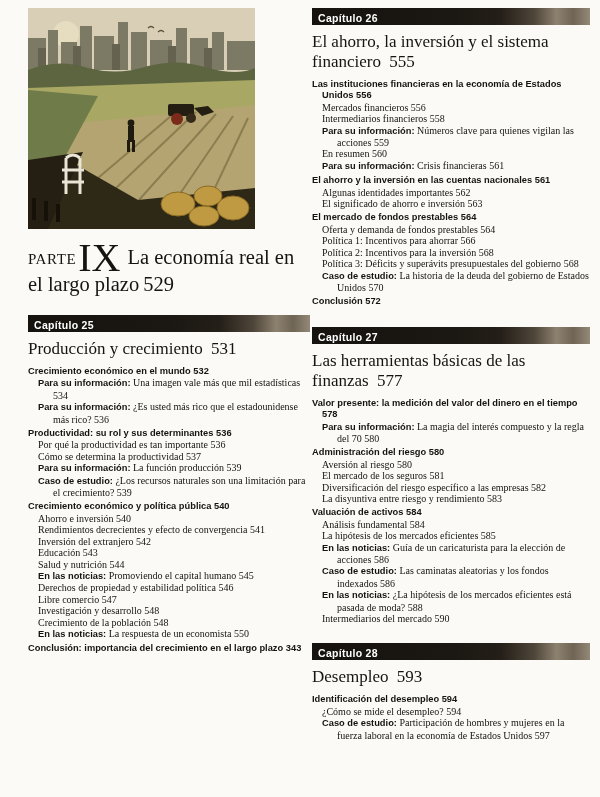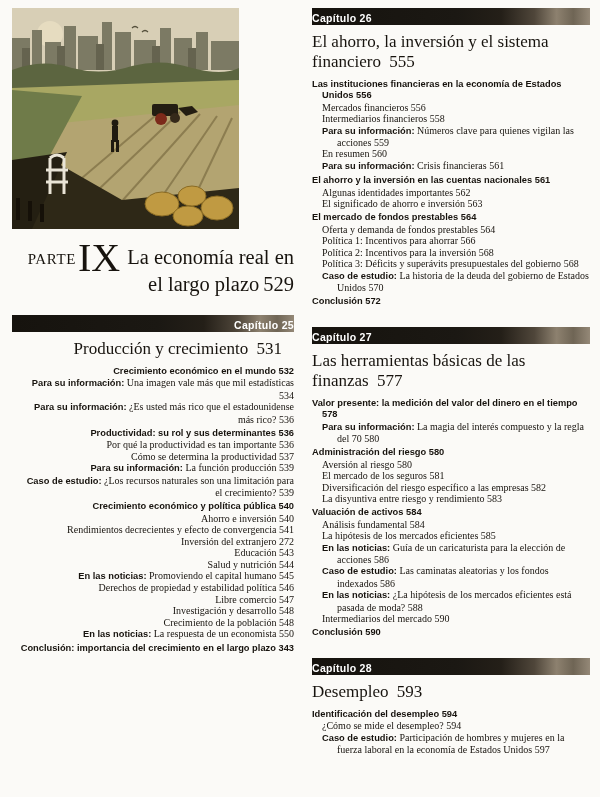--- a/index.html
+++ b/index.html
@@ -6,34 +6,34 @@
   html,body { width:600px; height:797px; }
   body {
     background:#fbfaf7;
     font-family:"Liberation Serif", serif;
     color:#17130e;
     overflow:hidden;
     position:relative;
   }
   .page { position:absolute; inset:0; }
   .col { position:absolute; top:8px; }
-  .col-left  { left:12px;  width:282px;text-align:right; }
+  .col-left  { left:28px;  width:282px; }
   .col-right { left:312px; width:278px; }
 
   .illustration { width:227px; height:221px; overflow:hidden; margin-bottom:15px; background:#cfc4a8; }
 
   .part { margin:0 0 18px 0; line-height:1.0; }
   .part-label { font-size:15px; letter-spacing:0.6px; }
   .part-numeral { font-size:40px; line-height:28px; vertical-align:-7px; margin:0 7px 0 2px; }
   .part-title, .part-page { font-size:20.5px; line-height:25px; }
   .part-page { margin-left:4px; }
 
   .chapter { margin-bottom:19px; }
   .chapbar {
-    height:17px; line-height:17px; margin-bottom:7px;
+    height:17px; line-height:17px; padding-left:6px; margin-bottom:7px;
     background:linear-gradient(90deg,#16130e 0%,#1b1813 52%,#241f18 68%,#4f463a 80%,#8d816f 88%,#6f6555 94%,#948877 100%);
   }
   .chapbar-label { color:#ffffff; font-family:"Liberation Sans", sans-serif; font-weight:700; font-size:10.5px; letter-spacing:0.3px; }
   .chaptitle { font-weight:400; font-size:17px; line-height:20px; margin:2px 12px 7px 0; }
   .chaptitle .pg { margin-left:4px; }
 
   .entry { font-size:10px; line-height:11.4px; }
   .e-h { font-family:"Liberation Sans", sans-serif; font-weight:700; font-size:9.3px; margin-top:3px; padding-left:10px; text-indent:-10px; }
   .e-s { padding-left:22px; text-indent:-12px; }
   .e-p { padding-left:25px; text-indent:-15px; }
@@ -128,21 +128,21 @@
             <div class="entry e-p"><b>Para su información:</b> <span>Una imagen vale más que mil estadísticas</span> <span class="pg">534</span></div>
             <div class="entry e-p"><b>Para su información:</b> <span>¿Es usted más rico que el estadounidense más rico?</span> <span class="pg">536</span></div>
             <div class="entry e-h"><span>Productividad: su rol y sus determinantes</span> <span class="pg">536</span></div>
             <div class="entry e-s"><span>Por qué la productividad es tan importante</span> <span class="pg">536</span></div>
             <div class="entry e-s"><span>Cómo se determina la productividad</span> <span class="pg">537</span></div>
             <div class="entry e-p"><b>Para su información:</b> <span>La función producción</span> <span class="pg">539</span></div>
             <div class="entry e-p"><b>Caso de estudio:</b> <span>¿Los recursos naturales son una limitación para el crecimiento?</span> <span class="pg">539</span></div>
             <div class="entry e-h"><span>Crecimiento económico y política pública</span> <span class="pg">540</span></div>
             <div class="entry e-s"><span>Ahorro e inversión</span> <span class="pg">540</span></div>
             <div class="entry e-s"><span>Rendimientos decrecientes y efecto de convergencia</span> <span class="pg">541</span></div>
-            <div class="entry e-s"><span>Inversión del extranjero</span> <span class="pg">272</span></div>
+            <div class="entry e-s"><span>Inversión del extranjero</span> <span class="pg">542</span></div>
             <div class="entry e-s"><span>Educación</span> <span class="pg">543</span></div>
             <div class="entry e-s"><span>Salud y nutrición</span> <span class="pg">544</span></div>
             <div class="entry e-p"><b>En las noticias:</b> <span>Promoviendo el capital humano</span> <span class="pg">545</span></div>
             <div class="entry e-s"><span>Derechos de propiedad y estabilidad política</span> <span class="pg">546</span></div>
             <div class="entry e-s"><span>Libre comercio</span> <span class="pg">547</span></div>
             <div class="entry e-s"><span>Investigación y desarrollo</span> <span class="pg">548</span></div>
             <div class="entry e-s"><span>Crecimiento de la población</span> <span class="pg">548</span></div>
             <div class="entry e-p"><b>En las noticias:</b> <span>La respuesta de un economista</span> <span class="pg">550</span></div>
             <div class="entry e-h"><span>Conclusión: importancia del crecimiento en el largo plazo</span> <span class="pg">343</span></div>
           </div>
@@ -185,21 +185,20 @@
             <div class="entry e-s"><span>El mercado de los seguros</span> <span class="pg">581</span></div>
             <div class="entry e-s"><span>Diversificación del riesgo específico a las empresas</span> <span class="pg">582</span></div>
             <div class="entry e-s"><span>La disyuntiva entre riesgo y rendimiento</span> <span class="pg">583</span></div>
             <div class="entry e-h"><span>Valuación de activos</span> <span class="pg">584</span></div>
             <div class="entry e-s"><span>Análisis fundamental</span> <span class="pg">584</span></div>
             <div class="entry e-s"><span>La hipótesis de los mercados eficientes</span> <span class="pg">585</span></div>
             <div class="entry e-p"><b>En las noticias:</b> <span>Guía de un caricaturista para la elección de acciones</span> <span class="pg">586</span></div>
             <div class="entry e-p"><b>Caso de estudio:</b> <span>Las caminatas aleatorias y los fondos indexados</span> <span class="pg">586</span></div>
             <div class="entry e-p"><b>En las noticias:</b> <span>¿La hipótesis de los mercados eficientes está pasada de moda?</span> <span class="pg">588</span></div>
             <div class="entry e-s"><span>Intermediarios del mercado</span> <span class="pg">590</span></div>
-            <div class="entry e-h"><span>Conclusión</span> <span class="pg">590</span></div>
           </div>
         </section>
         <section class="chapter">
           <div class="chapbar"><span class="chapbar-label">Capítulo 28</span></div>
           <h2 class="chaptitle"><span>Desempleo</span> <span class="pg">593</span></h2>
           <div class="entries">
             <div class="entry e-h"><span>Identificación del desempleo</span> <span class="pg">594</span></div>
             <div class="entry e-s"><span>¿Cómo se mide el desempleo?</span> <span class="pg">594</span></div>
             <div class="entry e-p"><b>Caso de estudio:</b> <span>Participación de hombres y mujeres en la fuerza laboral en la economía de Estados Unidos</span> <span class="pg">597</span></div>
           </div>

